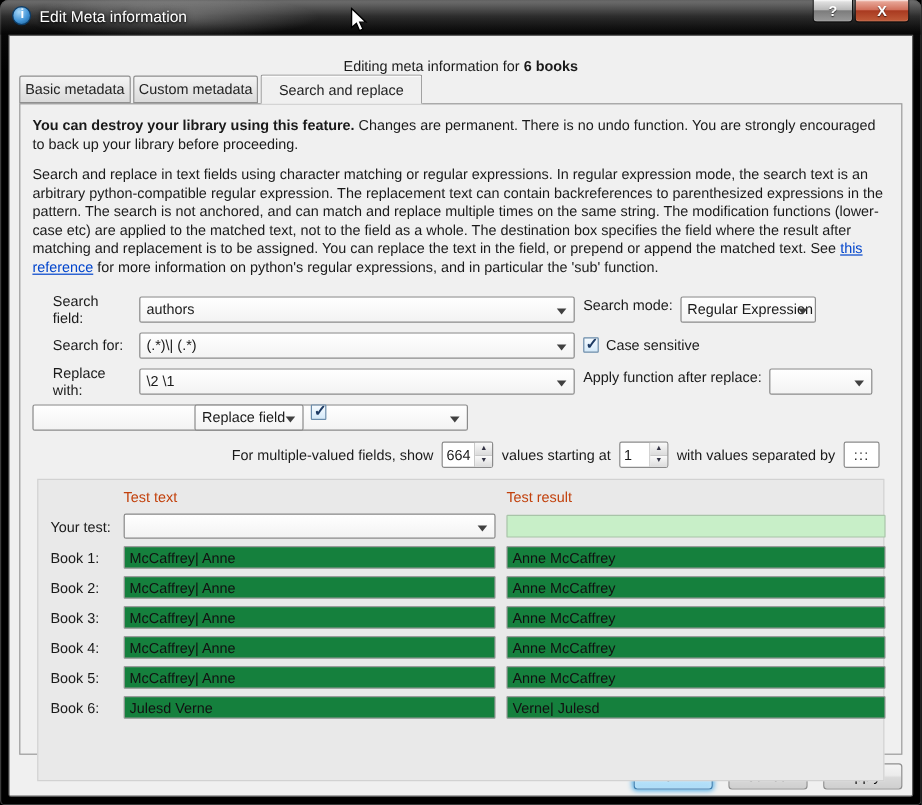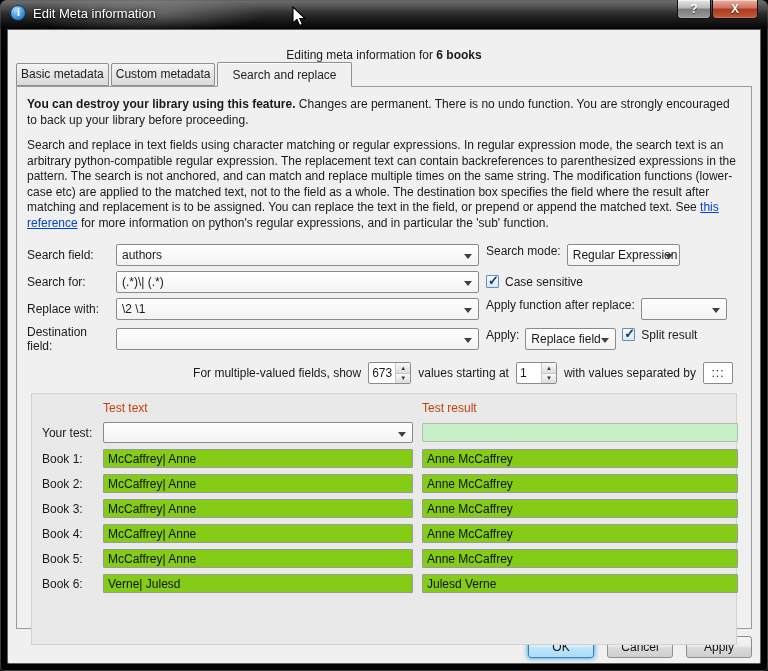--- a/index.html
+++ b/index.html
@@ -45,21 +45,21 @@
   .tab.active { background:#f0f0f0; border-bottom:1px solid #f0f0f0; margin-bottom:-1px;
                 padding:5px 14px 4px; box-shadow:inset 0 1px 0 #fff; }
   .panel { margin:0 8px; border:1px solid #9a9a9a; background:#f0f0f0; height:543px; position:relative; z-index:1; }
 
   .para { margin:10px 10px 0; line-height:15.5px; }
   .para b { font-weight:bold; }
   a.ref { color:#0044cc; text-decoration:underline; cursor:pointer; }
 
   
   .form { display:grid; grid-template-columns:89px 363px 1fr; row-gap:5px; margin:13px 10px 0; align-items:center; }
-  .flabel { padding-right:6px; }
+  .flabel { padding-right:6px;margin-left:17px; }
   .rcell { display:flex; gap:6px; padding-left:7px; white-space:nowrap; }
 
   .combo { height:22px; background:linear-gradient(#ffffff,#f3f3f3); border:1px solid #8b8b8b;
            border-radius:2px; display:flex; align-items:center; padding:0 18px 0 5px; position:relative; cursor:default; }
   .combo .arr { position:absolute; right:6px; top:9px; width:0; height:0;
                 border-left:4px solid transparent; border-right:4px solid transparent; border-top:5px solid #404040; }
   .combo.wide { width:363px; }
   .combo.mode { width:113px; }
   .combo.func { width:86px; }
   .combo.fmode { width:91px; }
@@ -76,21 +76,21 @@
                 background:linear-gradient(#fafafa,#dcdcdc); font-size:6px; color:#334; cursor:default; }
   .spin .sbtn:first-child { border-bottom:1px solid #c9c9c9; }
   .sepbox { width:30px; height:22px; border:1px solid #8b8b8b; border-radius:2px; background:#fff;
             text-align:center; line-height:20px; letter-spacing:1px; }
 
   
   .testbox { margin:9px 14px 0; height:252px; background:#e9e9e9; border:1px solid #d2d2d2; padding:5px 10px; }
   .testgrid { display:grid; grid-template-columns:52px 310px 316px; column-gap:9px; row-gap:6px; align-items:center; }
   .thead { font-size:12px; color:#c2410c; padding:2px 0 1px; }
   .tlabel { white-space:nowrap; }
-  .tinput { height:19px; width:100%; border:1px solid #9a9a9a; border-radius:1px; background:#84cc16;
+  .tinput { height:19px; width:100%; border:1px solid #9a9a9a; border-radius:1px; background:#15803d;
             font-family:"Liberation Sans", sans-serif; font-size:12px; padding:0 4px; color:#111; }
   .combo.test { width:100%; height:21px; }
   .result-ok { height:19px; border:1px solid #a8c4a8; border-radius:1px; }
 
   
   .btnrow { display:flex; justify-content:flex-end; gap:13px; margin:7px 8px 0 0; }
   .btn { width:66px; height:22px; border:1px solid #8e8e8e; border-radius:3px; font-family:"Liberation Sans",sans-serif;
          font-size:12px; color:#111; background:linear-gradient(#f4f4f4,#ececec 45%,#dadada 55%,#cfcfcf); cursor:default; }
   .btn.default { border-color:#3c7fb1; box-shadow:0 0 4px 1px #53b0e8, inset 0 0 4px #bfe3f8;
                  background:linear-gradient(#eaf6fd,#d9f0fc 45%,#bee6fd 55%,#a7d9f5); }
@@ -167,40 +167,39 @@
           <span class="arr"></span>
         </div>
         <div class="rcell">
           <span>Apply function after replace:</span>
           <div class="combo func">
             <span></span>
             <span class="arr"></span>
           </div>
         </div>
 
-        <div class="flabel">Destination field:</div>
         <div class="combo wide">
           <span></span>
           <span class="arr"></span>
         </div>
         <div class="rcell">
           <span>Apply:</span>
           <div class="combo fmode">
             <span>Replace field</span>
             <span class="arr"></span>
           </div>
           <span class="cb checked"></span>
           <span>Split result</span>
         </div>
       </div>
 
       <div class="multirow">
         <span>For multiple-valued fields, show</span>
         <div class="spin">
-          <span class="val">673</span>
+          <span class="val">664</span>
           <span class="sbtns">
             <span class="sbtn">▲</span>
             <span class="sbtn">▼</span>
           </span>
         </div>
         <span>values starting at</span>
         <div class="spin">
           <span class="val">1</span>
           <span class="sbtns">
             <span class="sbtn">▲</span>
@@ -238,22 +237,22 @@
 
           <div class="tlabel">Book 4:</div>
           <input class="tinput" value="McCaffrey| Anne" style="">
           <input class="tinput" value="Anne McCaffrey" style="">
 
           <div class="tlabel">Book 5:</div>
           <input class="tinput" value="McCaffrey| Anne" style="">
           <input class="tinput" value="Anne McCaffrey" style="">
 
           <div class="tlabel">Book 6:</div>
+          <input class="tinput" value="Julesd Verne" style="">
           <input class="tinput" value="Verne| Julesd" style="">
-          <input class="tinput" value="Julesd Verne" style="">
         </div>
       </div>
 
     </div>
 
     <div class="btnrow">
       <button class="btn default">OK</button>
       <button class="btn">Cancel</button>
       <button class="btn">Apply</button>
     </div>

